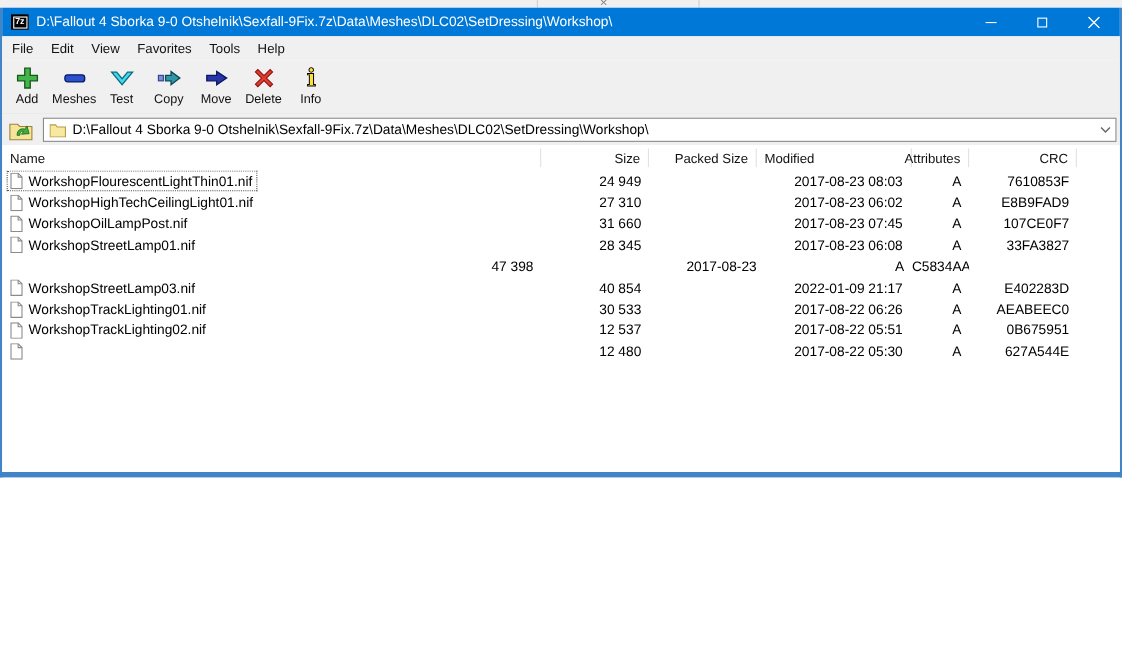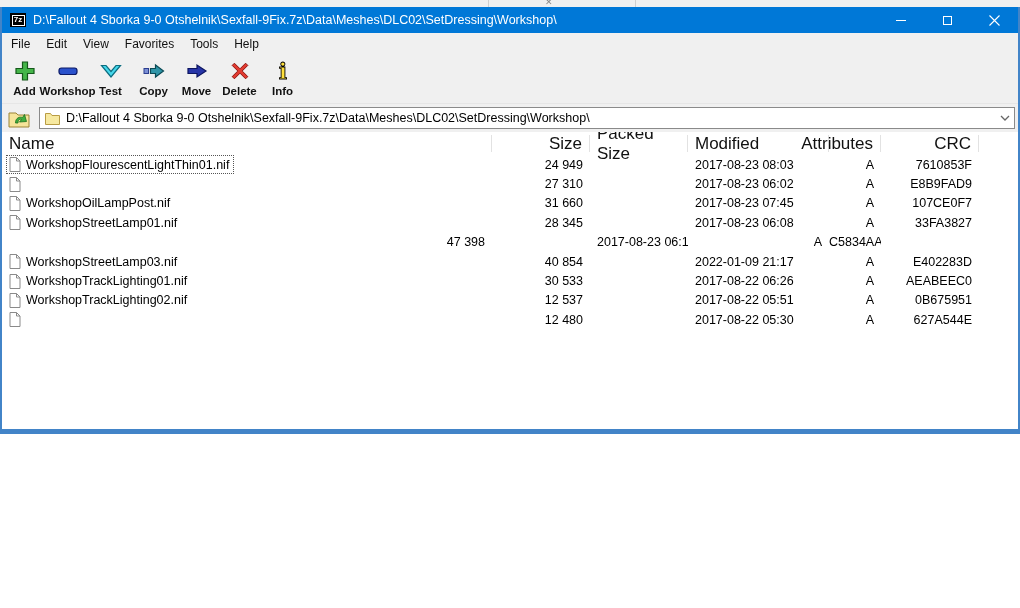--- a/index.html
+++ b/index.html
@@ -31,43 +31,43 @@
   
   .menubar { height:22px; background:#f0f0f0; display:flex; align-items:center;
     padding-left:1px; font-size:12px; color:#111; flex:0 0 auto; }
   .menu-item { padding:3px 8px; }
 
   
   .toolbar { height:49px; background:#f0f0f0; display:flex; padding:4px 0 0 1px;
     flex:0 0 auto; border-bottom:1px solid #e6e6e6; }
   .tool-btn { width:43px; display:flex; flex-direction:column; align-items:center; }
   .tool-btn svg { width:24px; height:24px; }
-  .tool-label { font-size:11.5px; color:#111; margin-top:2px; white-space:nowrap;font-weight:bold; }
+  .tool-label { font-size:11.5px; color:#111; margin-top:2px; white-space:nowrap; }
 
   
   .addressbar { height:28px; background:#f0f0f0; display:flex; align-items:center;
     padding:0 3px 0 2px; flex:0 0 auto; }
   .up-btn { width:30px; height:24px; display:flex; align-items:center; justify-content:center; flex:0 0 auto; }
   .combobox { flex:1; height:22px; background:#fff; border:1px solid #8a8a8a;
     display:flex; align-items:center; padding:0 4px 0 5px; margin-left:5px; }
   .combo-folder { flex:0 0 auto; margin-right:6px; display:flex; }
   .combo-path { font-size:12.5px; color:#000; white-space:nowrap; overflow:hidden; flex:1; }
   .combo-arrow { flex:0 0 auto; margin-left:6px; display:flex; }
 
   
   .listarea { flex:1; background:#fff; overflow:hidden; font-size:12.5px; color:#000; }
   .grid-row { display:grid; grid-template-columns:490px 98px 98px 141px 52px 98px 1fr; align-items:center; }
-  .lheader { height:23px; color:#111; font-size:17px; }
+  .lheader { height:23px; color:#111; font-size:12px; }
   .lheader .hcell { height:17px; display:flex; align-items:center; border-right:1px solid #e2e2e2; padding:0 7px; }
   .lheader .right { justify-content:flex-end; }
   .lheader .filler { border-right:none; }
   .frow { height:19.4px; }
   .cell { white-space:nowrap; overflow:hidden; }
   .cell.num { text-align:right; padding-right:7px; }
-  .cell.left { padding-left:7px; }
+  .cell.left { padding-left:7px;margin-left:27px; }
   .name-cell { display:flex; align-items:center; padding-left:4px; }
   .focus-wrap { display:inline-flex; align-items:center; gap:5px; padding:1px 4px 1px 2px;
     border:1px dotted transparent; max-width:482px; }
   .frow.focused .focus-wrap { border-color:#555; }
   .fname { white-space:nowrap; }
   .file-ico { flex:0 0 auto; display:flex; }
 </style>
 </head>
 <body>
 
@@ -114,21 +114,21 @@
       <div class="tool-btn">
         <svg viewBox="0 0 24 24">
           <path d="M9.5 3h5v6.5H21v5h-6.5V21h-5v-6.5H3v-5h6.5z" fill="#44b549" stroke="#14591a" stroke-width="1.2"></path>
         </svg>
         <div class="tool-label">Add</div>
       </div>
       <div class="tool-btn">
         <svg viewBox="0 0 24 24">
           <rect x="3" y="9" width="18" height="6.5" rx="2.5" fill="#2a52cc" stroke="#0c1a66" stroke-width="1.2"></rect>
         </svg>
-        <div class="tool-label">Workshop</div>
+        <div class="tool-label">Meshes</div>
       </div>
       <div class="tool-btn">
         <svg viewBox="0 0 24 24">
           <path d="M2.5 6.5 L7 6.5 L12 12.5 L17 6.5 L21.5 6.5 L12 18 Z" fill="#45d8ec" stroke="#0c6d80" stroke-width="1.2"></path>
         </svg>
         <div class="tool-label">Test</div>
       </div>
       <div class="tool-btn">
         <svg viewBox="0 0 24 24">
           <rect x="2" y="9.5" width="4.5" height="5" fill="#7b8fd4" stroke="#2c3e90" stroke-width="1"></rect>
@@ -211,20 +211,21 @@
 
   <div class="grid-row frow">
     <div class="cell name-cell">
       <span class="focus-wrap">
         <span class="file-ico">
           <svg width="12" height="15" viewBox="0 0 12 15">
             <path d="M1 0.5 h6.5 L11 4 v10.5 H1 z" fill="#fff" stroke="#8a8a8a" stroke-width="1"></path>
             <path d="M7.5 0.5 V4 H11" fill="none" stroke="#8a8a8a" stroke-width="1"></path>
           </svg>
         </span>
+        <span class="fname">WorkshopHighTechCeilingLight01.nif</span>
       </span>
     </div>
     <div class="cell num">27 310</div>
     <div class="cell num"></div>
     <div class="cell left">2017-08-23 06:02</div>
     <div class="cell num">A</div>
     <div class="cell num">E8B9FAD9</div>
     <div class="cell"></div>
   </div>
 

